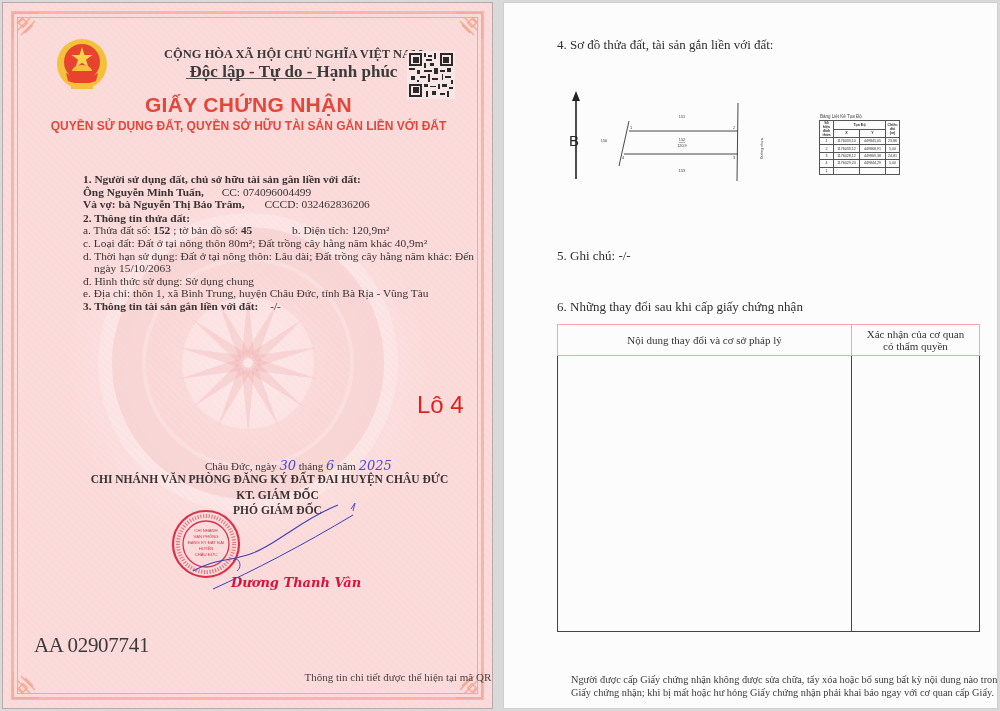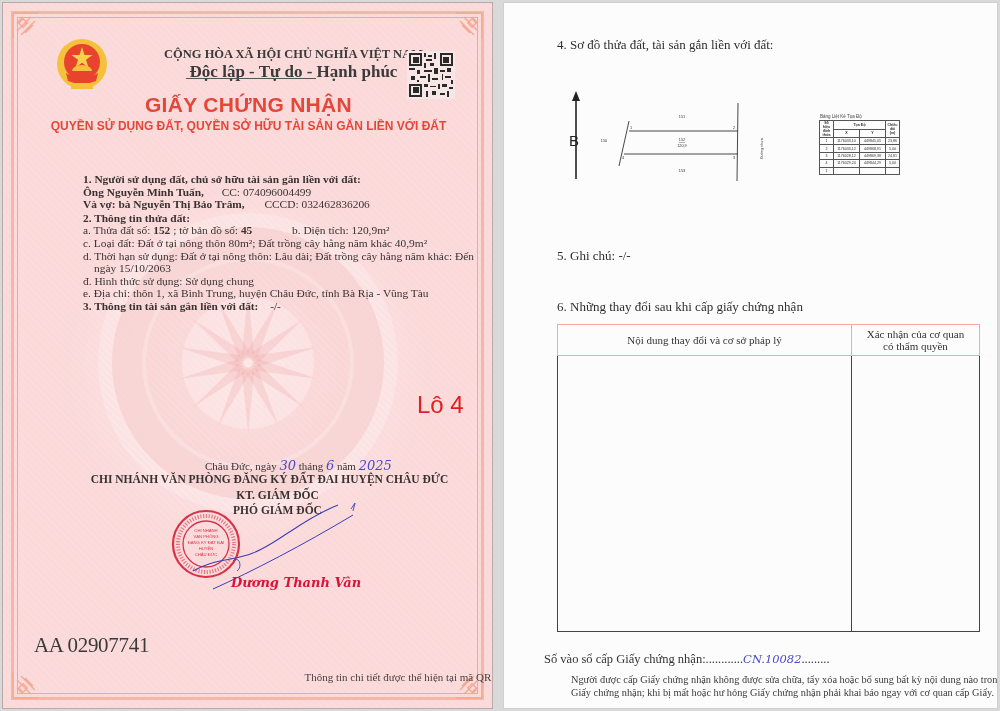--- a/index.html
+++ b/index.html
@@ -371,17 +371,14 @@
         <span>có thẩm quyền</span>
       </th>
     </tr>
     <tr>
       <td></td>
       <td></td>
     </tr>
   </tbody>
     </table>
 
-  <div class="soreg">
-    <span>Số vào sổ cấp Giấy chứng nhận:</span><span>............</span><span class="hw">CN.10082</span><span>.........</span>
-  </div>
   <div class="warn">Người được cấp Giấy chứng nhận không được sửa chữa, tẩy xóa hoặc bổ sung bất kỳ nội dung nào trong Giấy chứng nhận; khi bị mất hoặc hư hỏng Giấy chứng nhận phải khai báo ngay với cơ quan cấp Giấy.</div>
 </div>
 
 </body></html>

